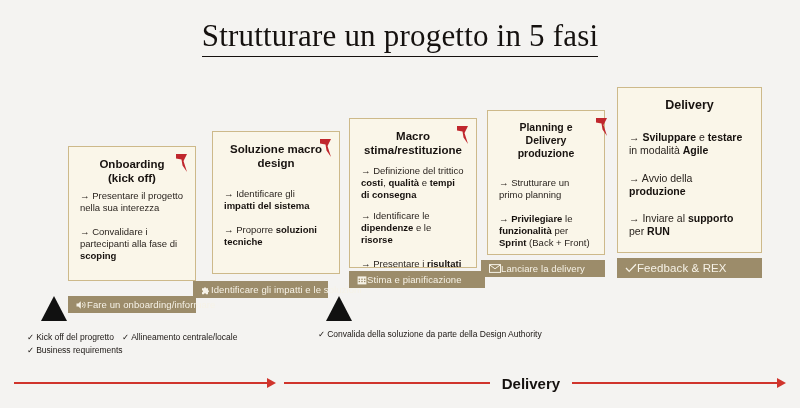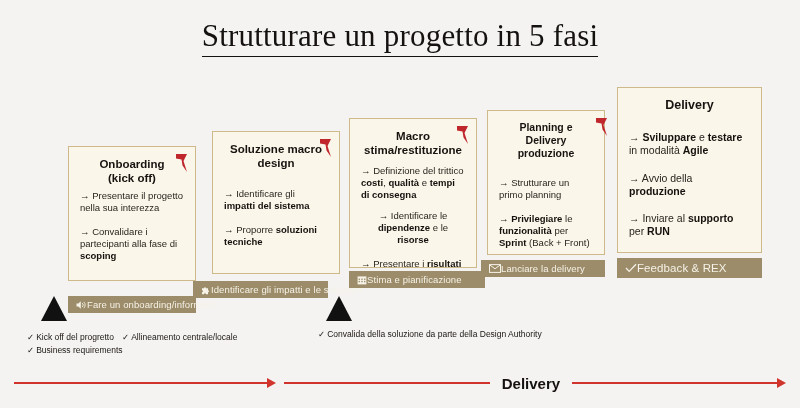--- a/index.html
+++ b/index.html
@@ -219,21 +219,21 @@
   <div class="card" style="left:349px; top:118px; width:128px; height:150px;">
     <div class="card-title" style="font-size:11.5px;">
       <div>Macro</div>
       <div>stima/restituzione</div>
     </div>
     <div class="card-body" style="font-size:9.5px; margin-top:8px;">
       <div class="bullet" style="margin-bottom:9px;">
         <span>→</span>
         Definizione del trittico <b>costi</b>, <b>qualità</b> e <b>tempi di consegna</b>
       </div>
-      <div class="bullet" style="text-align:center;">
+      <div class="bullet" style="">
         <span>→</span>
         Identificare le <b>dipendenze</b> e le <b>risorse</b>
       </div>
       <div class="bullet">
         <span>→</span>
         Presentare i <b>risultati dello studio</b>
       </div>
     </div>
     <span class="flag" style="right:5px; top:6px;">
       <svg width="16" height="22" viewBox="0 0 16 22" aria-hidden="true">

